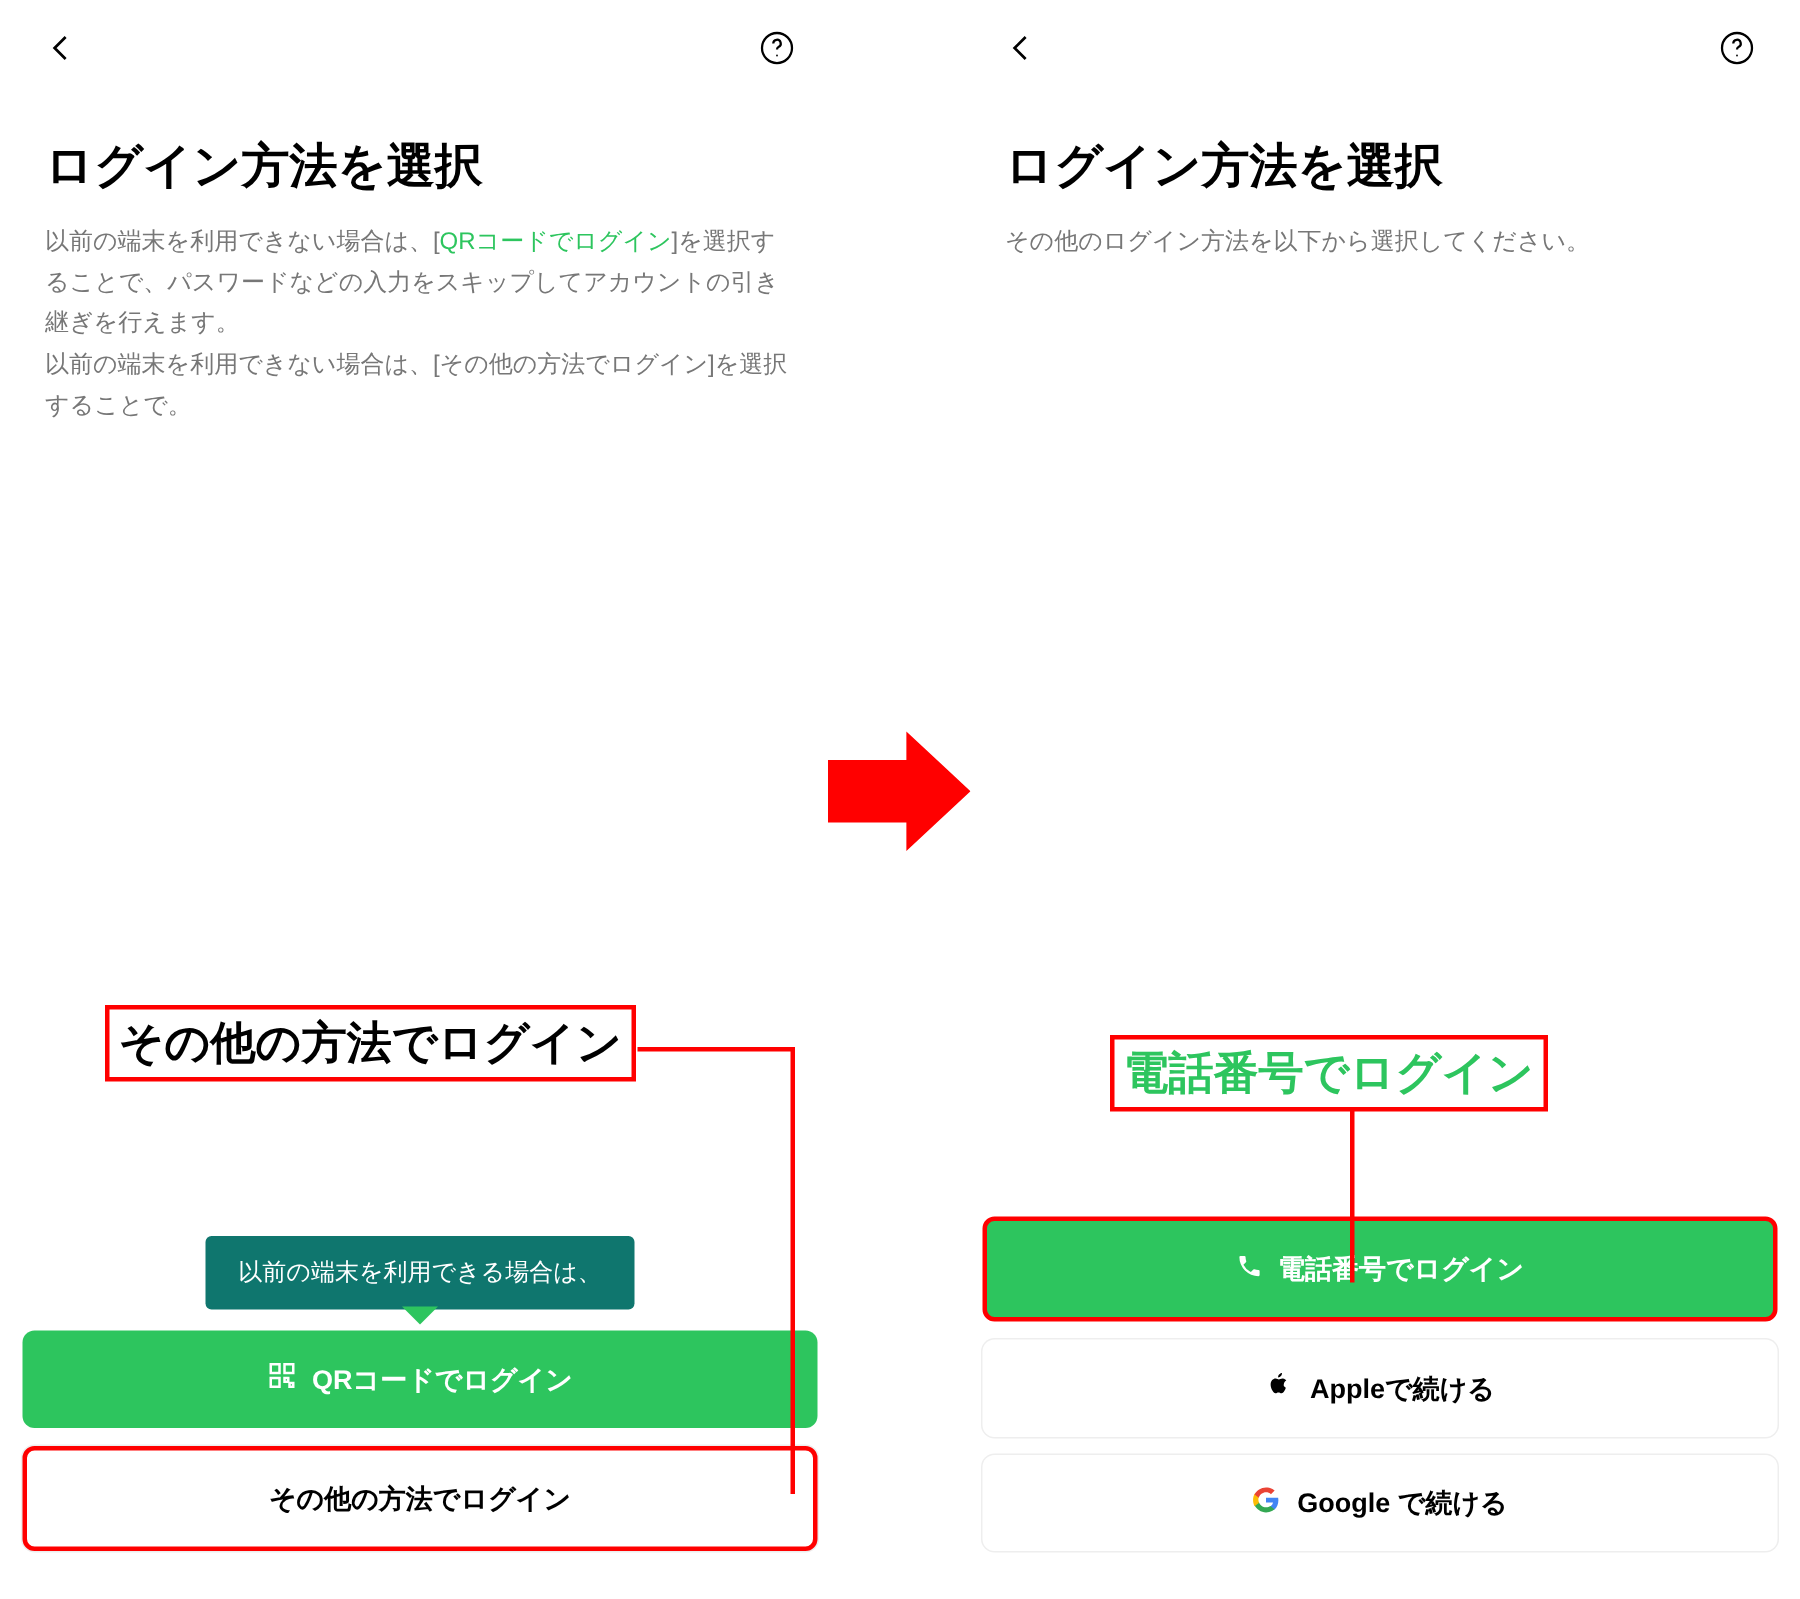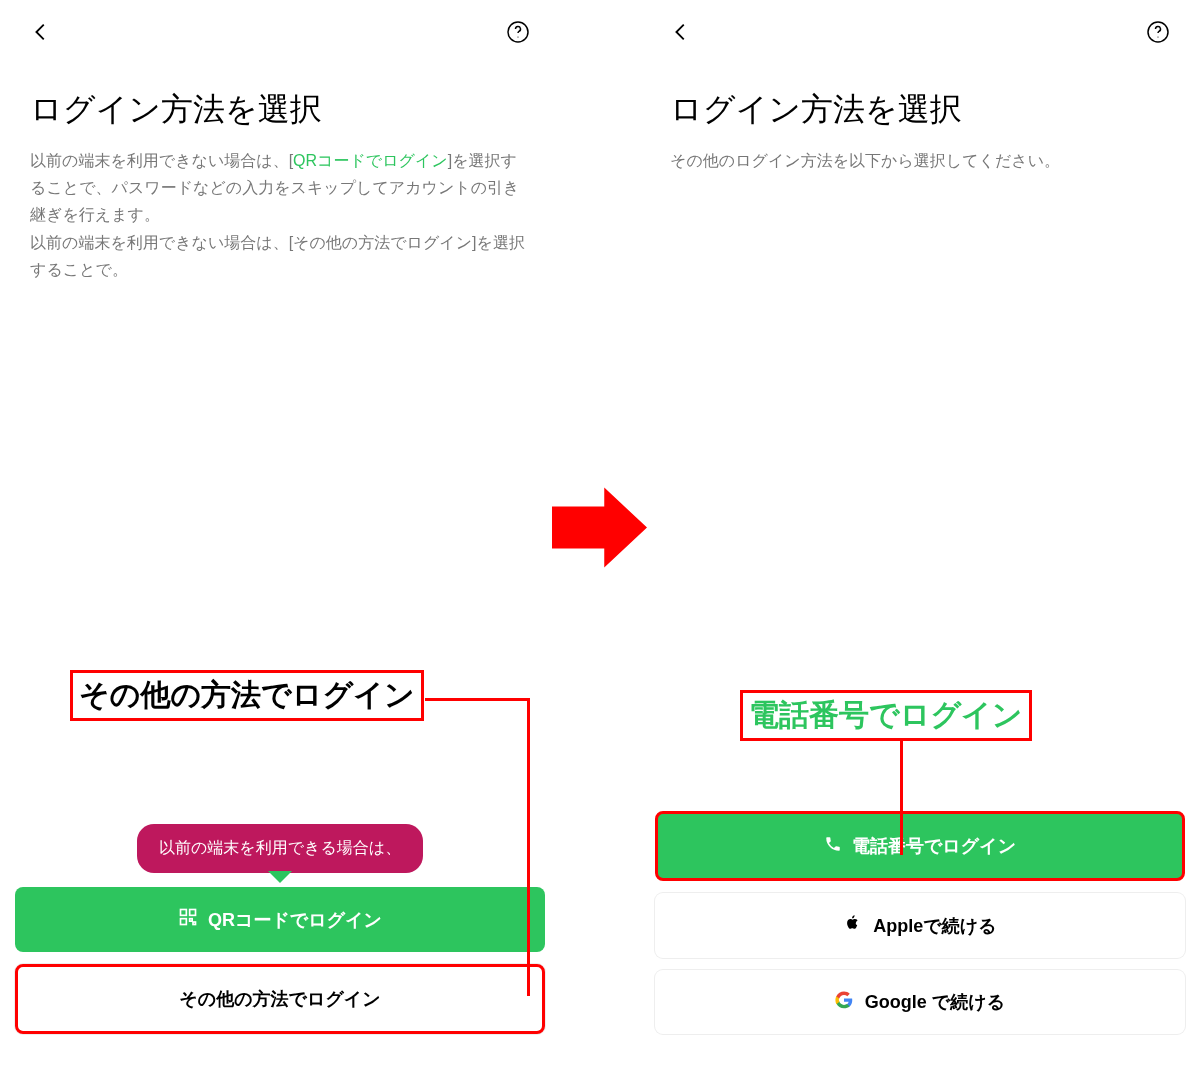--- a/index.html
+++ b/index.html
@@ -26,21 +26,21 @@
     .header {
       display: flex;
       justify-content: space-between;
       align-items: center;
       padding: 20px 30px 20px 30px;
     }
     .back-icon svg { width: 22px; height: 22px; stroke: #000; stroke-width: 2; fill: none; }
     .help-icon svg { width: 24px; height: 24px; stroke: #000; stroke-width: 1.5; fill: none; }
     .title {
       font-size: 32px;
-      font-weight: 400;
+      font-weight: 700;
       color: #000;
       padding: 20px 30px 10px 30px;
     }
     .description {
       font-size: 16px;
       color: #777;
       line-height: 1.7;
       padding: 5px 30px;
     }
     .description .highlight { color: #2dc55e; }
@@ -70,26 +70,26 @@
     }
     .bottom-content {
       position: absolute;
       bottom: 20px;
       left: 15px;
       right: 15px;
     }
     .bottom-content-left { right: 55px; }
     .bottom-content-right { left: 55px; }
     .tooltip {
-      background: #be185d;
+      background: #0f766e;
       color: #fff;
       font-size: 16px;
       text-align: center;
       padding: 14px 22px;
-      border-radius: 17px;
+      border-radius: 4px;
       margin: 0 auto 14px auto;
       width: fit-content;
       position: relative;
     }
     .tooltip::after {
       content: "";
       position: absolute;
       bottom: -10px;
       left: 50%;
       transform: translateX(-50%);

